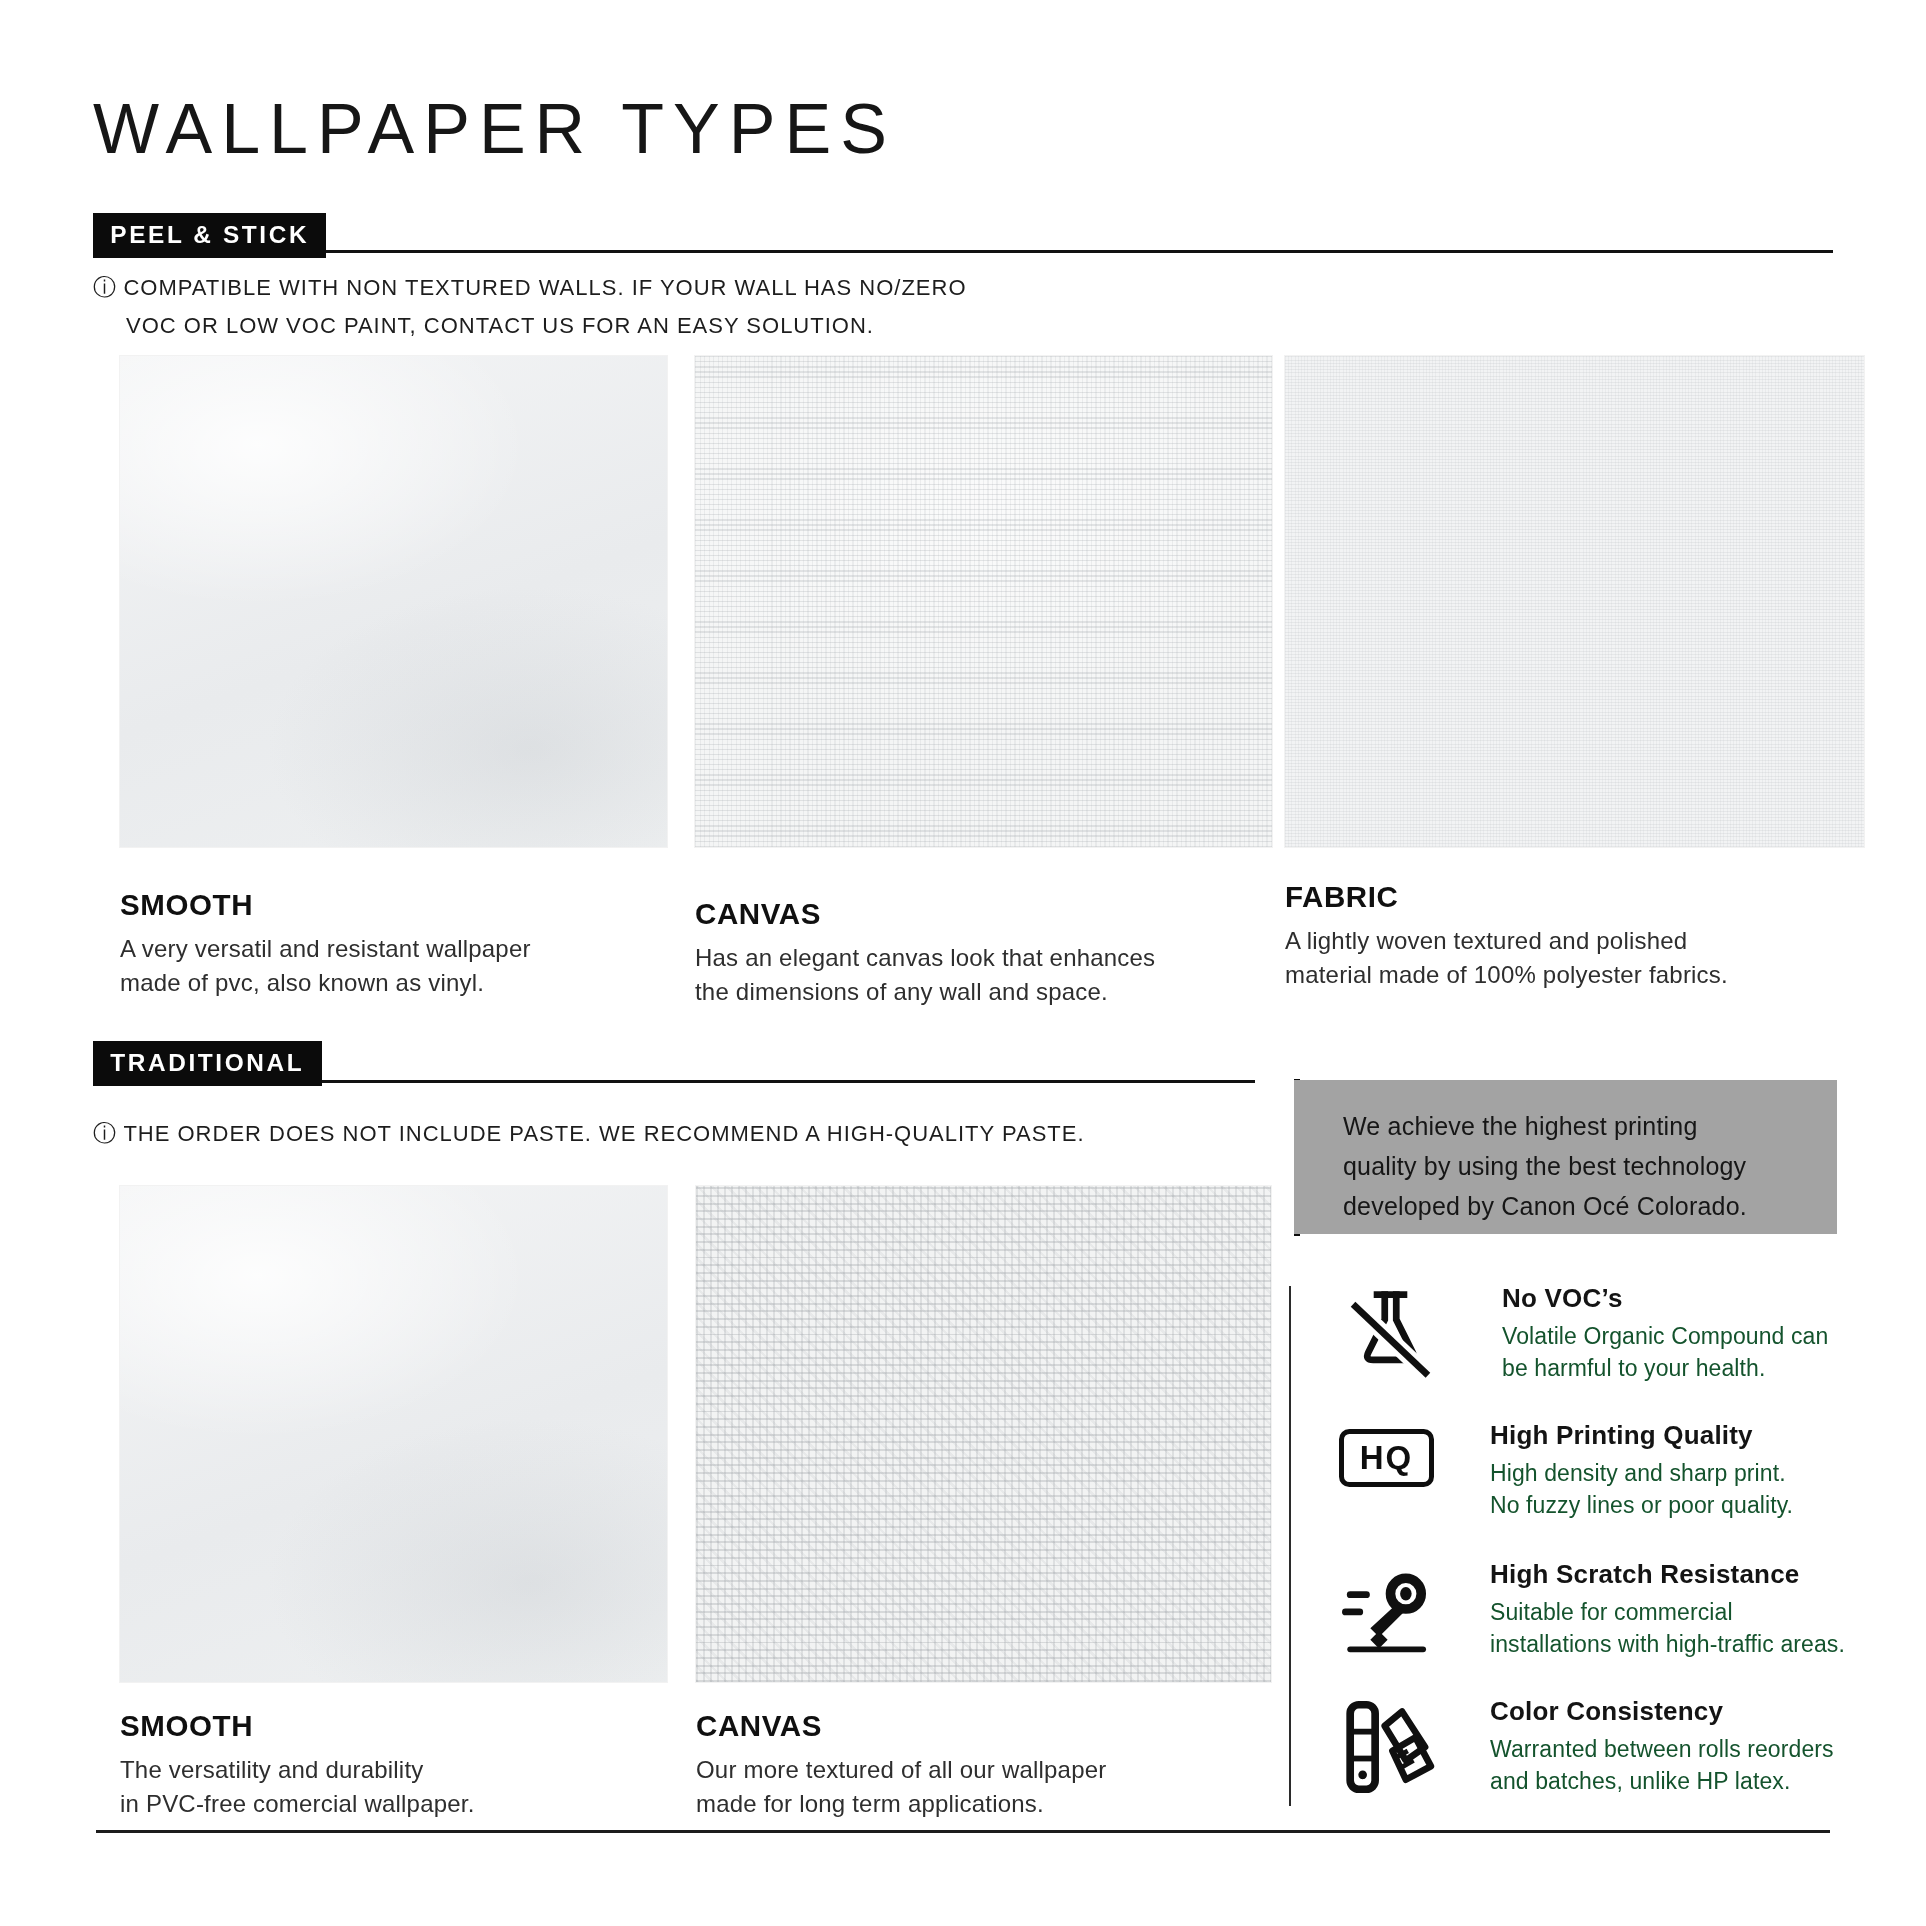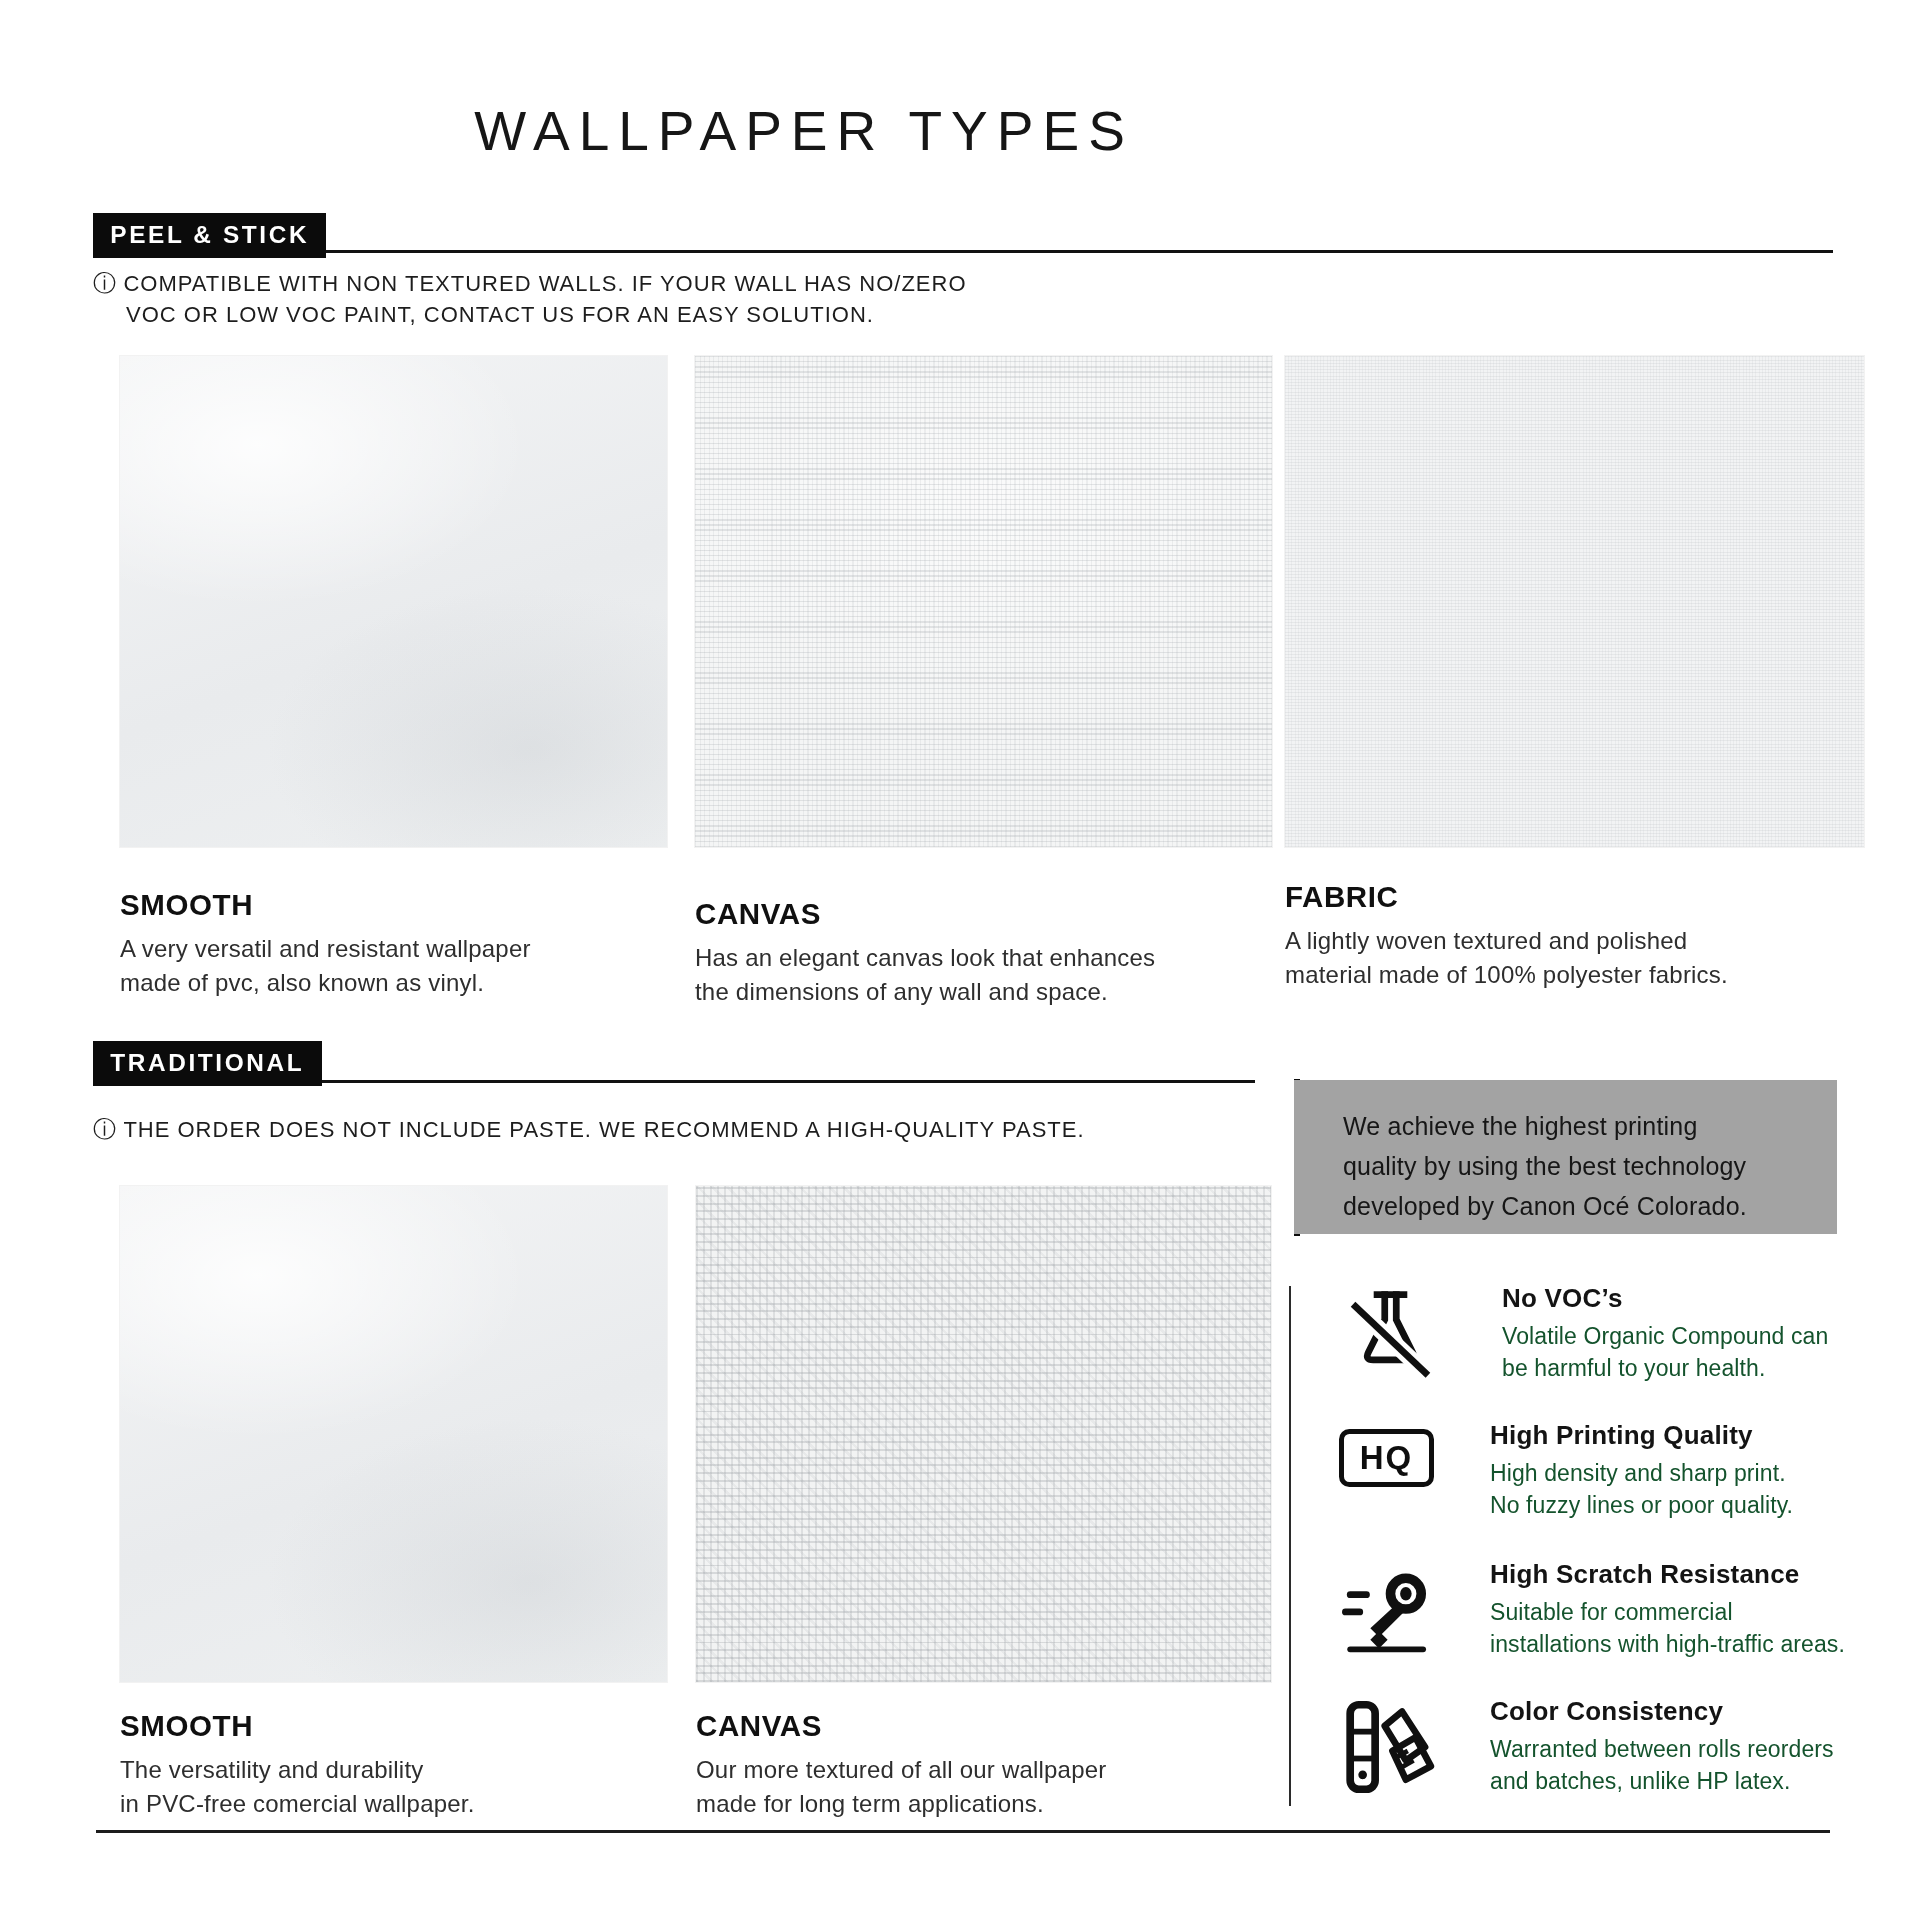--- a/index.html
+++ b/index.html
@@ -2,33 +2,33 @@
 <html style="font-size:10.3px"><head>
 <meta charset="utf-8">
 <style>
   html,body{margin:0;padding:0;background:#ffffff;}
   #canvas{
     position:relative;width:1926px;height:1926px;background:#ffffff;overflow:hidden;
     font-family:"Liberation Sans","DejaVu Sans",sans-serif;color:#111;
   }
   
   .page-title{
-    position:absolute;left:93px;top:99px;width:1422px;
-    text-align:center;font-size:55px;font-weight:500;letter-spacing:9px;color:#161616;
+    position:absolute;left:93px;top:89px;width:1422px;
+    font-size:70px;font-weight:500;letter-spacing:9px;color:#161616;
     white-space:nowrap;
   }
   .section-badge{
     position:absolute;background:#0b0b0b;color:#ffffff;
     font-size:24.4px;font-weight:600;letter-spacing:2.6px;
     padding:8.3px 17.3px;white-space:nowrap;z-index:2;
   }
   .section-rule{position:absolute;background:#121212;height:3.2px;z-index:1;}
   .note{
     position:absolute;font-size:22px;letter-spacing:1px;color:#1d1d1d;
-    line-height:31px;white-space:nowrap;
+    line-height:38px;white-space:nowrap;
   }
   .note .info-glyph{font-size:23px;margin-right:6.4px;}
   .note .indent{padding-left:33px;}
   
   .swatch-col{position:absolute;padding-left:28px;}
   .swatch{
     width:100%;outline:0.6px solid rgba(0,0,0,0.05);
   }
   .tex-smooth{
     background-color:#eff0f1;

